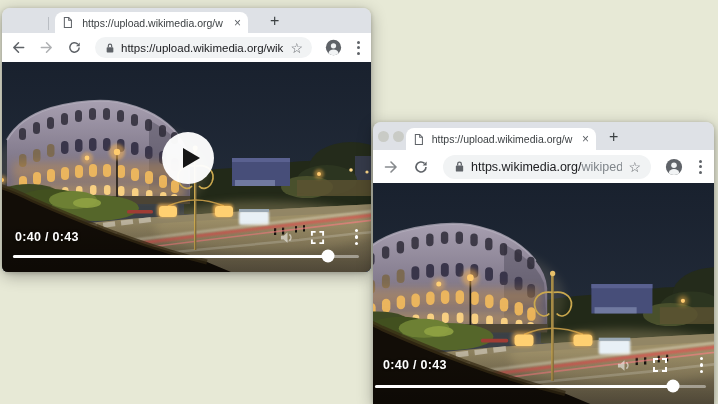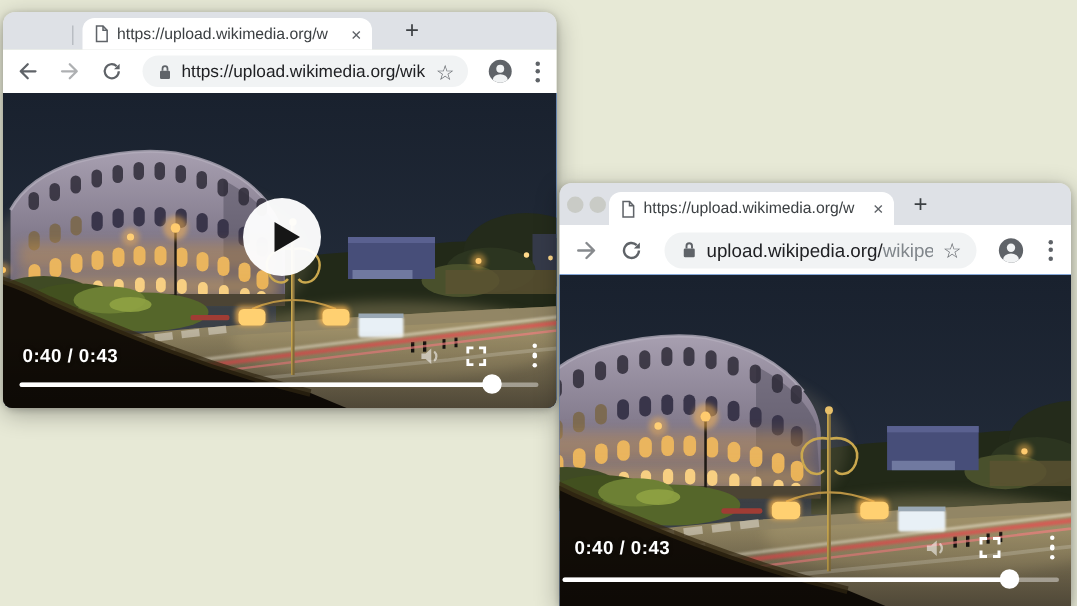--- a/index.html
+++ b/index.html
@@ -19,21 +19,21 @@
 
   #win2 { left: 373px; top: 122px; width: 341px; height: 282px; z-index: 2; border-radius: 8px 8px 0 0; }
   #win2 .tabstrip { height: 28px; }
   #win2 .toolbar  { height: 33px; padding: 0 10px; gap: 14px; }
   #win2 .video    { height: 221px; }
 
   .tab { position: absolute; background: #fff; border-radius: 8px 8px 0 0; display: flex;
          align-items: center; gap: 5px; padding: 0 7px; color: #3c4043; }
   #win1 .tab { left: 53px; top: 4px;  width: 193px; height: 21px; font-size: 10.5px; }
   #win2 .tab { left: 33px; top: 6px;  width: 190px; height: 22px; font-size: 10.5px; }
-  .tab-title { flex: 1; white-space: nowrap; overflow: hidden; }
+  .tab-title { flex: 1; white-space: nowrap; overflow: hidden; text-align: center; }
   .tab-close { color: #5f6368; font-size: 12px; line-height: 1; padding-left: 2px; }
   .tab-divider { position: absolute; width: 1px; height: 13px; background: #9aa0a6; opacity: .55; }
   #win1 .tab-divider { left: 46px; top: 9px; }
   .newtab { position: absolute; color: #3c4043; font-size: 16px; line-height: 1; }
   #win1 .newtab { left: 268px; top: 5px; }
   #win2 .newtab { left: 236px; top: 7px; }
   .traffic-dot { position: absolute; width: 11px; height: 11px; border-radius: 50%; background: #c9cbc6; top: 9px; }
 
   .navicon { display: flex; align-items: center; }
   .navicon svg { display: block; }
@@ -377,21 +377,21 @@
           <path d="M13.6 2.6v4h-4z" fill="#5f6368"></path>
         </svg>
     </span>
     <div class="omnibox">
       <span class="navicon">
         <svg width="11" height="13" viewBox="0 0 12 14">
             <rect x="2" y="6" width="8" height="6.5" rx="1" fill="#5f6368"></rect>
             <path d="M4 6V4.3a2 2 0 0 1 4 0V6" fill="none" stroke="#5f6368" stroke-width="1.4"></path>
           </svg>
       </span>
-      <span class="url"><span class="host">upload.wikipedia.org/</span><span class="path">wikipedia/...</span></span>
+      <span class="url"><span class="host">https.wikimedia.org/</span><span class="path">wikipedia/...</span></span>
       <span class="star">☆</span>
     </div>
     <span class="navicon">
       <svg width="18" height="18" viewBox="0 0 20 20">
           <circle cx="10" cy="10" r="9" fill="#5f6368"></circle>
           <g clip-path="url(#avclip)">
             <circle cx="10" cy="8" r="3.1" fill="#f1f3f4"></circle>
             <ellipse cx="10" cy="16.5" rx="5.8" ry="4.2" fill="#f1f3f4"></ellipse>
           </g>
         </svg>

